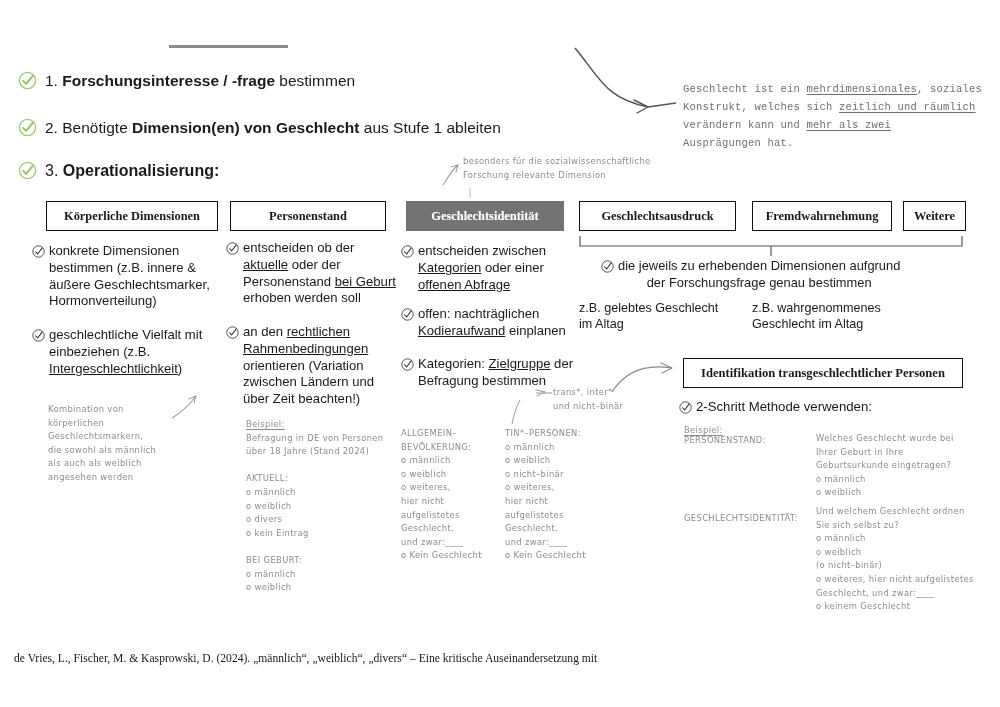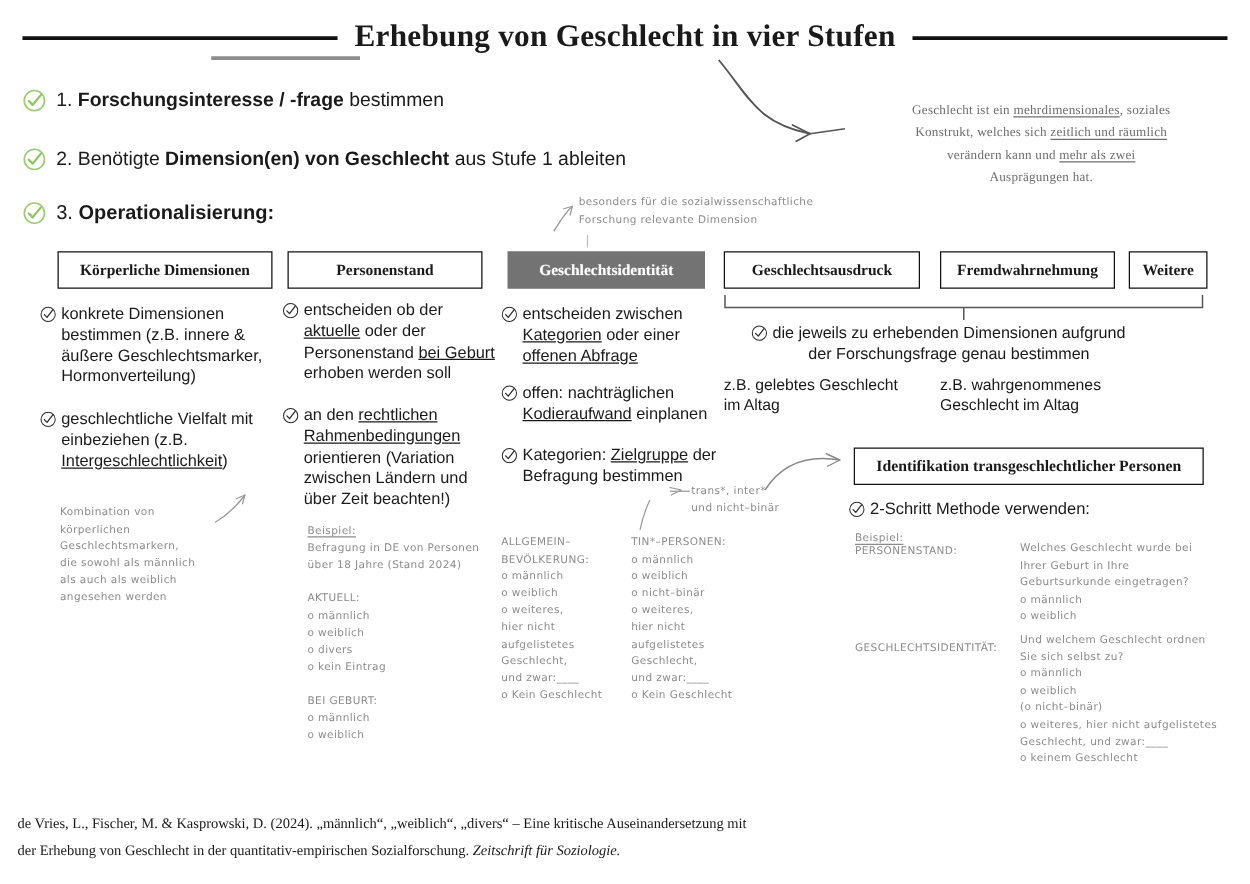--- a/index.html
+++ b/index.html
@@ -66,24 +66,23 @@
     position: absolute;
     font-family: "DejaVu Sans", sans-serif;
     font-size: 8.4px; line-height: 1.62;
     color: #8c8c8c; letter-spacing: .35px;
     white-space: pre-line;
   }
   .hand u { text-decoration: underline; text-underline-offset: 1.5px; }
 
   .callout {
     position: absolute;
-    font-family: Liberation Serif, serif;
+    font-family: Liberation Mono, monospace;
     font-size: 10.5px; line-height: 1.72; color: #6f6f6f;
     letter-spacing: .2px;
-    text-align: center;
   }
   .callout u { text-decoration: underline; text-underline-offset: 2px; }
 
   
   .plain {
     position: absolute; font-size: 12.6px; line-height: 1.3; color: #1a1a1a;
     white-space: pre-line;
   }
 
   
@@ -101,25 +100,20 @@
     position: absolute; border: 1.6px solid #111; background:#fff;
     font-family: "Liberation Serif", serif; font-weight: bold; font-size: 12.6px;
     display: flex; align-items: center; justify-content: center; text-align:center;
   }
 </style>
 </head>
 <body>
 
 <div id="page">
 
-  <div class="title-row">
-    <div class="title-rule"></div>
-    <div class="title-text">Erhebung von Geschlecht in vier Stufen</div>
-    <div class="title-rule"></div>
-  </div>
   <div class="title-underline"></div>
 
   <div class="step" style="top:70px; left:18px;">
     <svg class="chk-big" viewBox="0 0 24 24">
       <circle cx="12" cy="12" r="10.2" fill="none" stroke="#9ccb72" stroke-width="1.7"></circle>
       <path d="M6.4 12.4 L10.3 16.3 L18.6 6.2" fill="none" stroke="#8ec45f" stroke-width="2.3" stroke-linecap="round" stroke-linejoin="round"></path>
     </svg>
     <div class="txt">
       <span>1.</span>
       <span></span><b class="hl">Forschungsinteresse / -frage</b><span> bestimmen</span>
@@ -307,21 +301,20 @@
 o männlich
 o weiblich
 (o nicht–binär)
 o weiteres, hier nicht aufgelistetes
   Geschlecht, und zwar:____
 o keinem Geschlecht</div>
 
 
   <div class="footer">
     <div>de Vries, L., Fischer, M. &amp; Kasprowski, D. (2024). „männlich“, „weiblich“, „divers“ – Eine kritische Auseinandersetzung mit</div>
-    <div><span>der Erhebung von Geschlecht in der quantitativ-empirischen Sozialforschung. </span><i>Zeitschrift für Soziologie.</i></div>
   </div>
 
   <svg class="svg-layer">
 
     <g>
       <path d="M575,48 C600,78 605,98 648,107" fill="none" stroke="#555" stroke-width="1.5"></path>
       <path d="M648,107 L634,100 M648,107 L637,113" fill="none" stroke="#555" stroke-width="1.4" stroke-linecap="round"></path>
       <path d="M648,107 L676,103" fill="none" stroke="#555" stroke-width="1.3"></path>
     </g>
 

